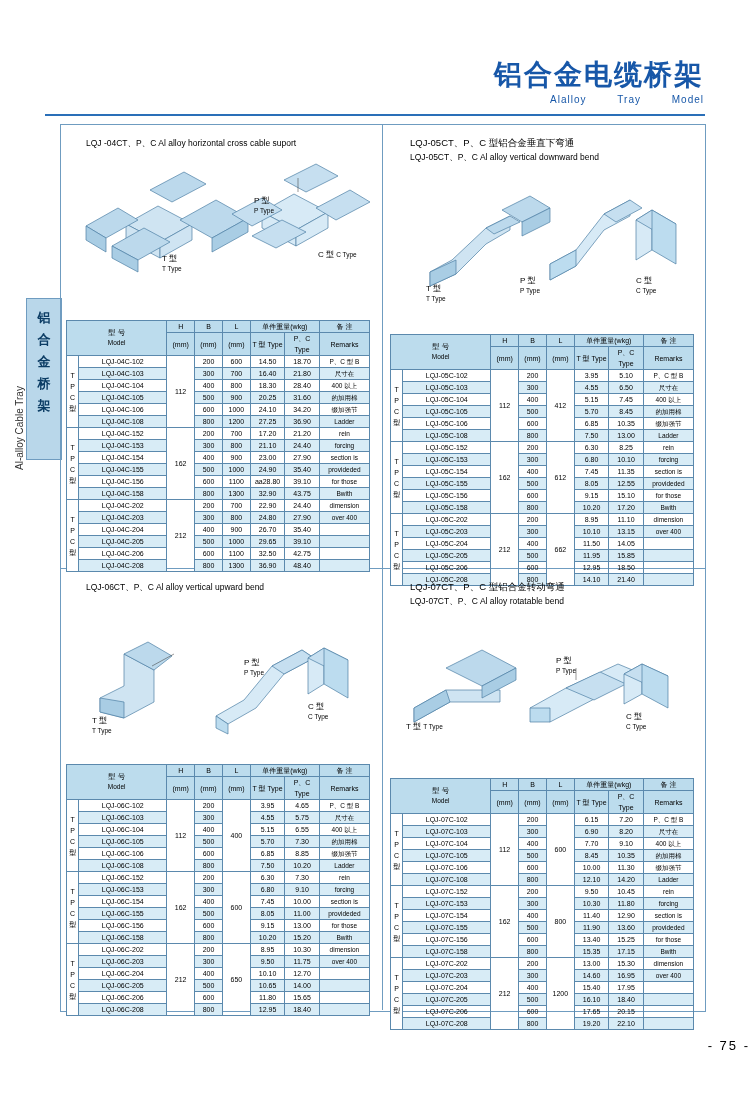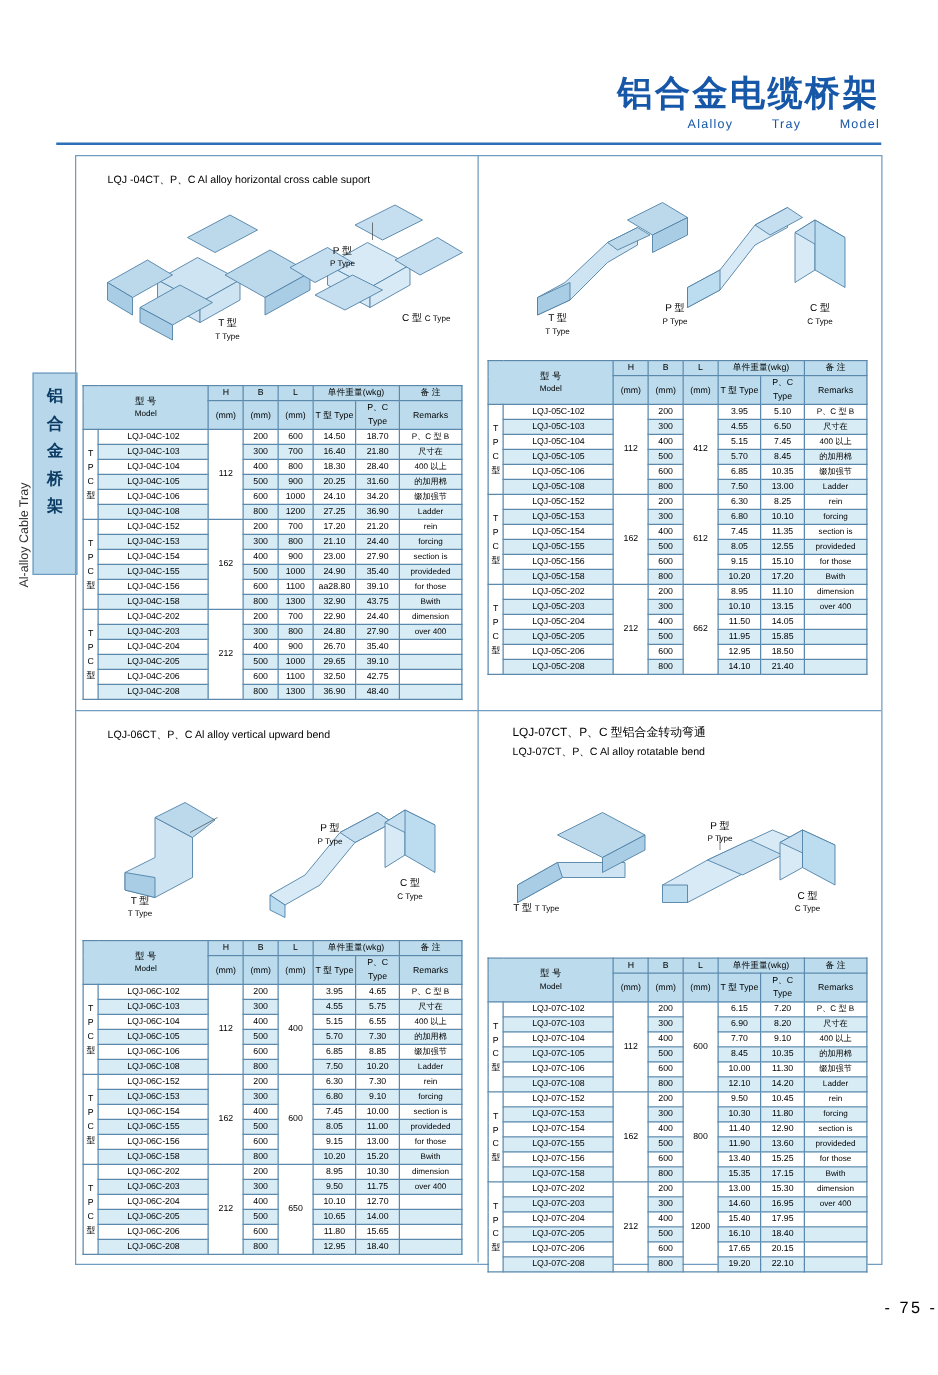--- a/index.html
+++ b/index.html
@@ -56,26 +56,26 @@
   .p2{left:390px;top:130px;width:310px;}
   .p3{left:66px;top:574px;width:310px;}
   .p4{left:390px;top:574px;width:310px;}
 
   .ptitle{font-size:9.5px;line-height:14px;margin:6px 0 0 20px;}
   .ptitle .l2{font-size:8.5px;}
 
   
   .illus{position:relative;height:150px;margin-top:4px;}
   .illus svg{position:absolute;left:0;top:0;}
-  .cap{position:absolute;font-size:8px;text-align:center;line-height:10px;}
+  .cap{position:absolute;font-size:8px;text-align:left;line-height:10px;}
   .cap .sm{font-size:6.5px;}
 
   
   table.spec{
-    border-collapse:collapse;width:304px;margin-top:4px;
+    border-collapse:collapse;width:304px;margin-top:16px;
     font-size:7px;font-family:"Liberation Sans", sans-serif;
   }
   table.spec th, table.spec td{
     border:1px solid #5b89ad;padding:0;text-align:center;
     height:11px;line-height:11px;
   }
   table.spec thead th{background:#bcdced;font-size:7px;font-weight:normal;}
   table.spec thead th.m{font-size:7.5px;}
   tr.alt td{background:#d8ecf6;}
   td.typecol{width:10px;font-size:7px;background:#fff;}
@@ -328,20 +328,24 @@
               <td class="w1">36.90</td>
               <td class="w2">48.40</td>
               <td class="rem"></td>
             </tr>
           </tbody>
         </table>
       </div>
   </div>
 
   <div class="panel p2">
+    <div class="ptitle">
+      <div>LQJ-05CT、P、C 型铝合金垂直下弯通</div>
+      <div class="l2">LQJ-05CT、P、C Al alloy vertical downward bend</div>
+    </div>
     <div class="illus">
       <svg width="310" height="150" viewBox="0 0 310 150">
         <g stroke="#4d7fa5" stroke-width="0.7" fill="#cfe4f2">
           <polygon points="40,104 62,92 96,60 120,48 120,62 96,76 66,106 40,118"></polygon>
           <polygon points="40,104 40,118 66,106 66,92" fill="#a9cde4"></polygon>
           <polygon points="96,60 120,48 130,54 104,66" fill="#bcd9ec"></polygon>
           <polygon points="112,42 140,28 160,40 132,54" fill="#bcd9ec"></polygon>
           <polygon points="132,54 132,68 160,54 160,40" fill="#a9cde4"></polygon>
         </g>
         <g stroke="#4d7fa5" stroke-width="0.7" fill="#d7eaf6">

